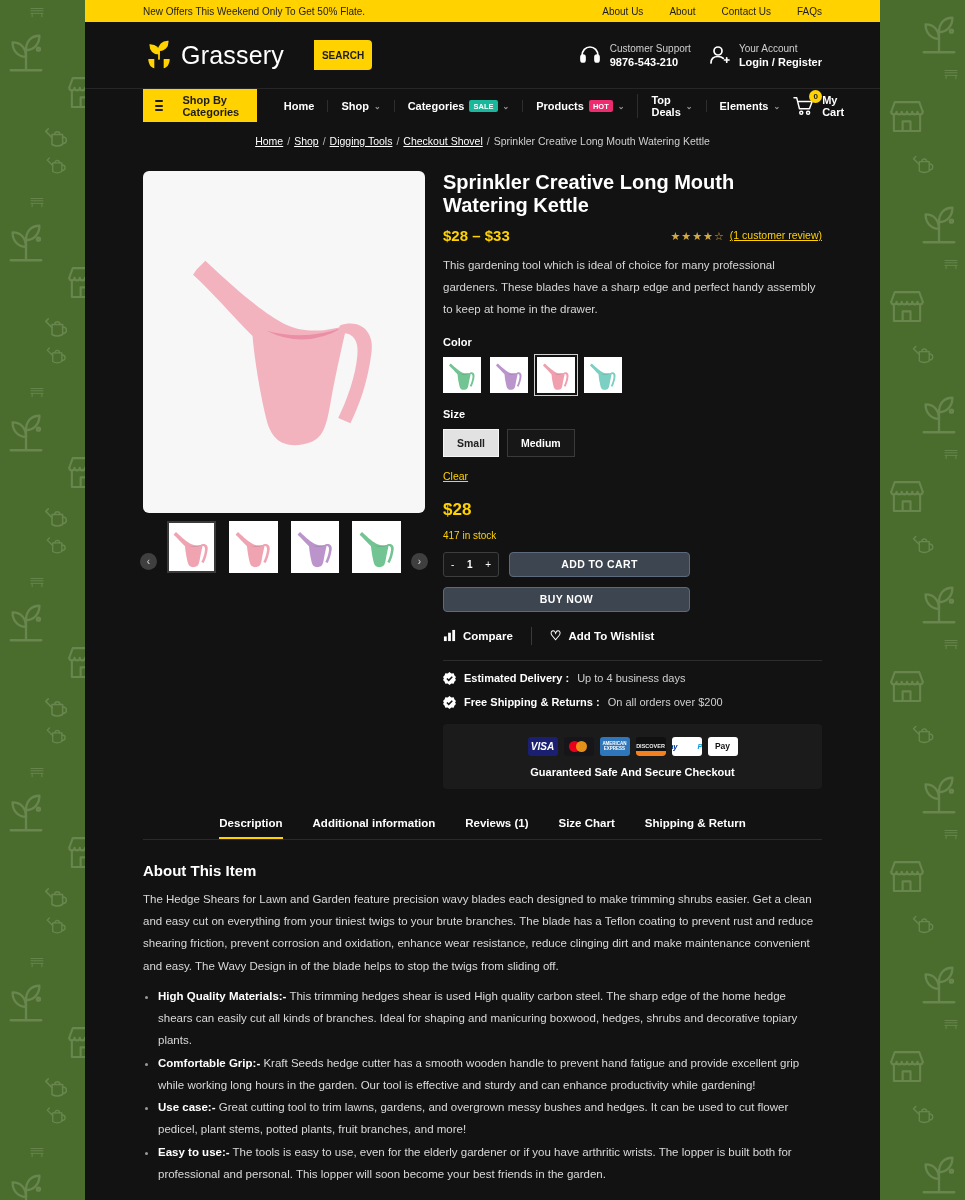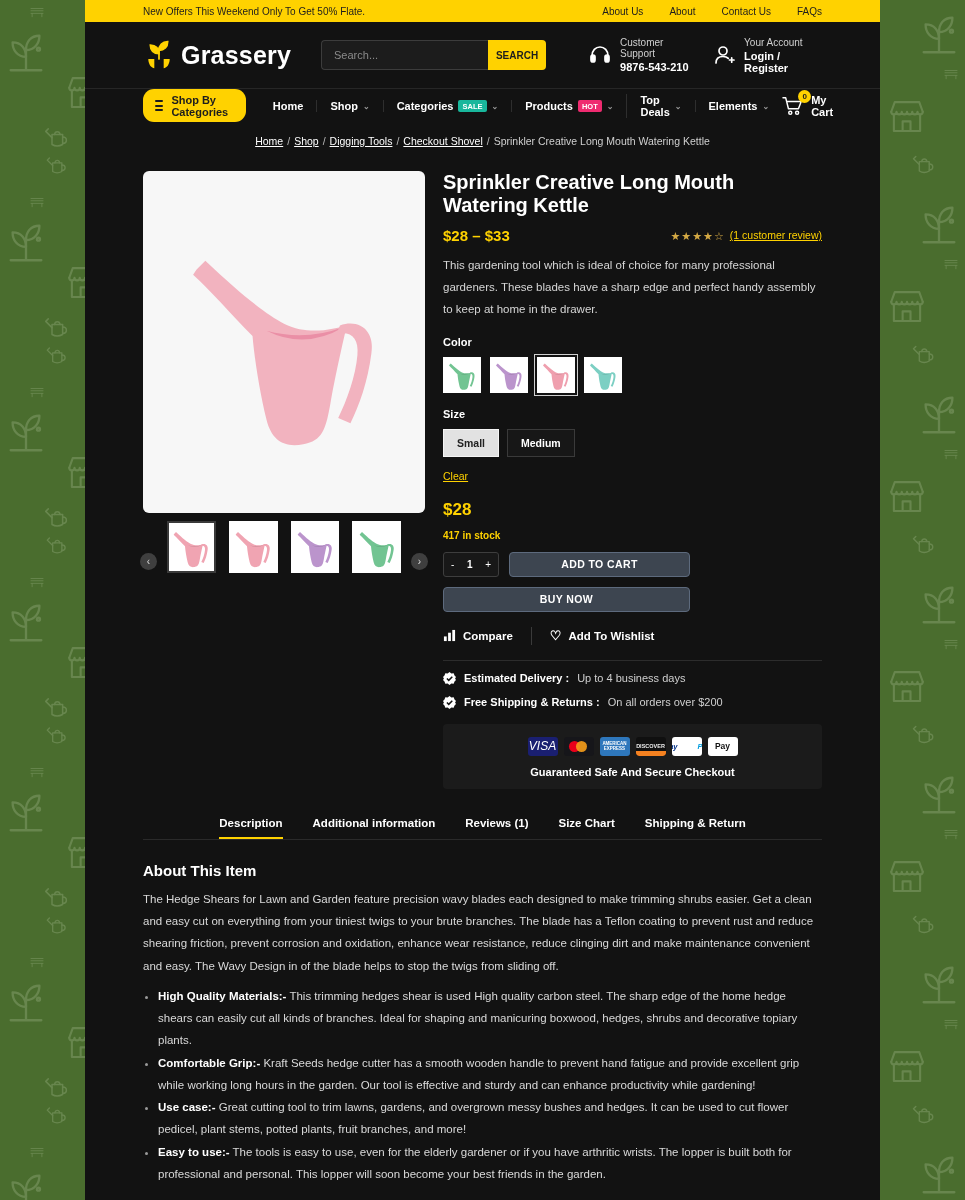--- a/index.html
+++ b/index.html
@@ -17,32 +17,32 @@
 
   
   .topbar { height:22px; background:#ffd200; display:flex; align-items:center; justify-content:space-between; padding:0 58px; }
   .topbar .promo { font-size:10px; color:#1d1d1d; }
   .topbar-links { display:flex; gap:26px; }
   .topbar-links a { font-size:10px; color:#1d1d1d; text-decoration:none; cursor:pointer; }
 
   
   .header { height:66px; display:flex; align-items:center; padding:0 58px; }
   .brand { display:flex; align-items:center; gap:6px; }
-  .brand-name { color:#fff; font-size:25px; font-weight:bold; letter-spacing:.2px; }
+  .brand-name { color:#fff; font-size:25px; font-weight:normal; letter-spacing:.2px; }
   .searchwrap { flex:1; display:flex; margin:0 26px 0 30px; height:30px; }
   .searchwrap input { flex:1; background:#1c1c1c; border:1px solid #3c3c3c; border-right:none; border-radius:4px 0 0 4px; color:#bbb; font-size:11px; padding:0 12px; outline:none; }
   .searchwrap input::placeholder { color:#8a8a8a; }
   .search-btn { width:58px; background:#ffd200; color:#1d1d1d; border:none; border-radius:0 4px 4px 0; font-size:10px; font-weight:bold; cursor:pointer; }
   .hd-info { display:flex; align-items:center; gap:8px; margin-left:16px; }
   .hd-info .txt1 { font-size:10px; color:#cfcfcf; }
   .hd-info .txt2 { font-size:11px; color:#fff; font-weight:bold; margin-top:2px; }
 
   
   .nav { height:34px; border-top:1px solid #262626; display:flex; align-items:stretch; padding:0 58px; }
-  .shopby { width:147px; background:#ffd200; display:flex; align-items:center; gap:8px; padding:0 12px; font-size:11px; font-weight:bold; color:#1d1d1d; cursor:pointer;border-radius:11px; }
+  .shopby { width:147px; background:#ffd200; display:flex; align-items:center; gap:19px; padding:0 12px; font-size:11px; font-weight:bold; color:#1d1d1d; cursor:pointer; }
   .burger { width:14px; }
   .burger div { height:2px; background:#1d1d1d; margin:2.5px 0; border-radius:1px; }
   .menu { display:flex; align-items:center; flex:1; margin-left:14px; }
   .menu-item { display:flex; align-items:center; gap:5px; font-size:11px; font-weight:bold; color:#fff; cursor:pointer; padding:0 13px; position:relative; }
   .menu-item + .menu-item { border-left:1px solid rgba(255,255,255,.12); }
   .chev { font-size:8px; color:#9a9a9a; margin-top:1px; }
   .badge { font-size:7.5px; font-weight:bold; color:#fff; border-radius:2px; padding:2px 4px 1px; }
   .mycart { display:flex; align-items:center; gap:7px; cursor:pointer; }
   .cart-ic { position:relative; }
   .cart-count { position:absolute; top:-6px; right:-7px; background:#ffd200; color:#1d1d1d; font-size:8px; font-weight:bold; width:13px; height:13px; border-radius:50%; display:flex; align-items:center; justify-content:center; }
@@ -75,38 +75,38 @@
   .opt-label { color:#fff; font-size:11px; font-weight:bold; margin-top:15px; }
   .swatches { display:flex; gap:9px; margin-top:9px; }
   .swatch { width:38px; height:36px; background:#fff; display:flex; align-items:center; justify-content:center; cursor:pointer; }
   .swatch.sel { outline:1px solid #cfcfcf; outline-offset:2px; }
   .sizes { display:flex; gap:8px; margin-top:9px; }
   .size-btn { font-size:10.5px; font-weight:bold; padding:7px 13px; cursor:pointer; }
   .size-btn.sel { background:#e2e2e2; color:#222; border:1px solid #f5f5f5; }
   .size-btn:not(.sel) { background:#171717; color:#fff; border:1px solid #3a3a3a; }
   .clear-link { display:inline-block; color:#ffd200; font-size:10.5px; text-decoration:underline; margin-top:13px; cursor:pointer; }
   .p-price { color:#ffd200; font-size:17px; font-weight:bold; margin-top:16px; }
-  .stock { color:#ffd200; font-size:10px; font-weight:bold; margin-top:10px; }
+  .stock { color:#ffd200; font-size:10px; font-weight:normal; margin-top:10px; }
   .buy-col { width:247px; }
   .purchase-row { display:flex; gap:10px; margin-top:11px; }
   .qty { width:56px; height:25px; background:#181818; border:1px solid #3e3e3e; border-radius:3px; display:flex; align-items:center; justify-content:space-between; padding:0 7px; color:#fff; font-size:10px; }
   .qty span { cursor:pointer; }
   .btn-slate { height:25px; background:#3d4550; border:1px solid #5d6a7d; border-radius:4px; color:#fff; font-size:10.5px; font-weight:bold; letter-spacing:.4px; cursor:pointer; display:flex; align-items:center; justify-content:center; }
   .atc { flex:1; }
   .buynow { width:247px; margin-top:10px; }
   .cw-row { display:flex; align-items:center; margin-top:15px; color:#fff; font-size:11.5px; font-weight:bold; }
   .cw-item { display:flex; align-items:center; gap:7px; cursor:pointer; }
   .cw-div { width:1px; height:18px; background:#3a3a3a; margin:0 18px; }
   .hr { border-top:1px solid #2c2c2c; margin-top:15px; }
   .info-row { display:flex; align-items:center; gap:8px; margin-top:11px; font-size:11px; }
   .info-row b { color:#fff; } .info-row span.val { color:#cfcfcf; }
   .paybox { margin-top:15px; background:#1b1b1b; border-radius:4px; padding:13px 10px 11px; text-align:center; }
   .payicons { display:flex; gap:6px; justify-content:center; align-items:center; }
   .chip { width:30px; height:19px; border-radius:3px; display:flex; align-items:center; justify-content:center; overflow:hidden; position:relative; }
-  .chip.visa { background:#1a1f71; color:#fff; font-size:12px; font-weight:normal; font-style:italic; }
+  .chip.visa { background:#1a1f71; color:#fff; font-size:10px; font-weight:bold; font-style:italic; }
   .chip.mc { background:#16161a; }
   .mc-c { width:11px; height:11px; border-radius:50%; position:absolute; top:4px; }
   .mc-r { background:#eb001b; left:5px; } .mc-o { background:#f79e1b; left:12px; opacity:.9; }
   .chip.amex { background:#2e77bc; color:#fff; font-size:4.5px; font-weight:bold; text-align:center; line-height:1.2; }
   .chip.disc { background:#101010; color:#eee; font-size:5.5px; font-weight:bold; }
   .disc-sw { position:absolute; bottom:0; left:0; right:0; height:5px; background:#f48120; border-radius:0 0 3px 3px; }
   .chip.pp { background:#fff; font-size:7.5px; font-weight:bold; font-style:italic; }
   .pp1 { color:#003087; } .pp2 { color:#009cde;margin-left:20px; }
   .chip.ap { background:#fff; color:#111; font-size:8.5px; font-weight:bold; }
   .secure-txt { color:#fff; font-size:11px; font-weight:bold; margin-top:10px; }
@@ -460,21 +460,20 @@
             <path d="M24 22 C16 22 11 17 11 9 C19 9 24 14 24 22 Z" fill="#ffd200"></path>
             <path d="M24 17 C32 17 37 12 37 4 C29 4 24 9 24 17 Z" fill="#ffd200"></path>
             <path d="M8 30 C8 38 12 43 17 44 L17 30 Z" fill="#ffd200" stroke="none"></path>
             <path d="M40 30 C40 38 36 43 31 44 L31 30 Z" fill="#ffd200" stroke="none"></path>
           </g>
         </svg>
       </span>
       <span class="brand-name">Grassery</span>
     </div>
     <div class="searchwrap">
-      <input type="text" placeholder="Search..." style="">
       <button class="search-btn">SEARCH</button>
     </div>
     <div class="hd-info">
       <span>
         <svg class="icon-svg" width="24" height="24" viewBox="0 0 24 24" fill="none" stroke="#fff" stroke-width="1.7" stroke-linecap="round">
           <path d="M4 13 C4 7.5 7.6 4 12 4 C16.4 4 20 7.5 20 13"></path>
           <rect x="3" y="12" width="4" height="7" rx="2" fill="#fff"></rect>
           <rect x="17" y="12" width="4" height="7" rx="2" fill="#fff"></rect>
         </svg>
       </span>

